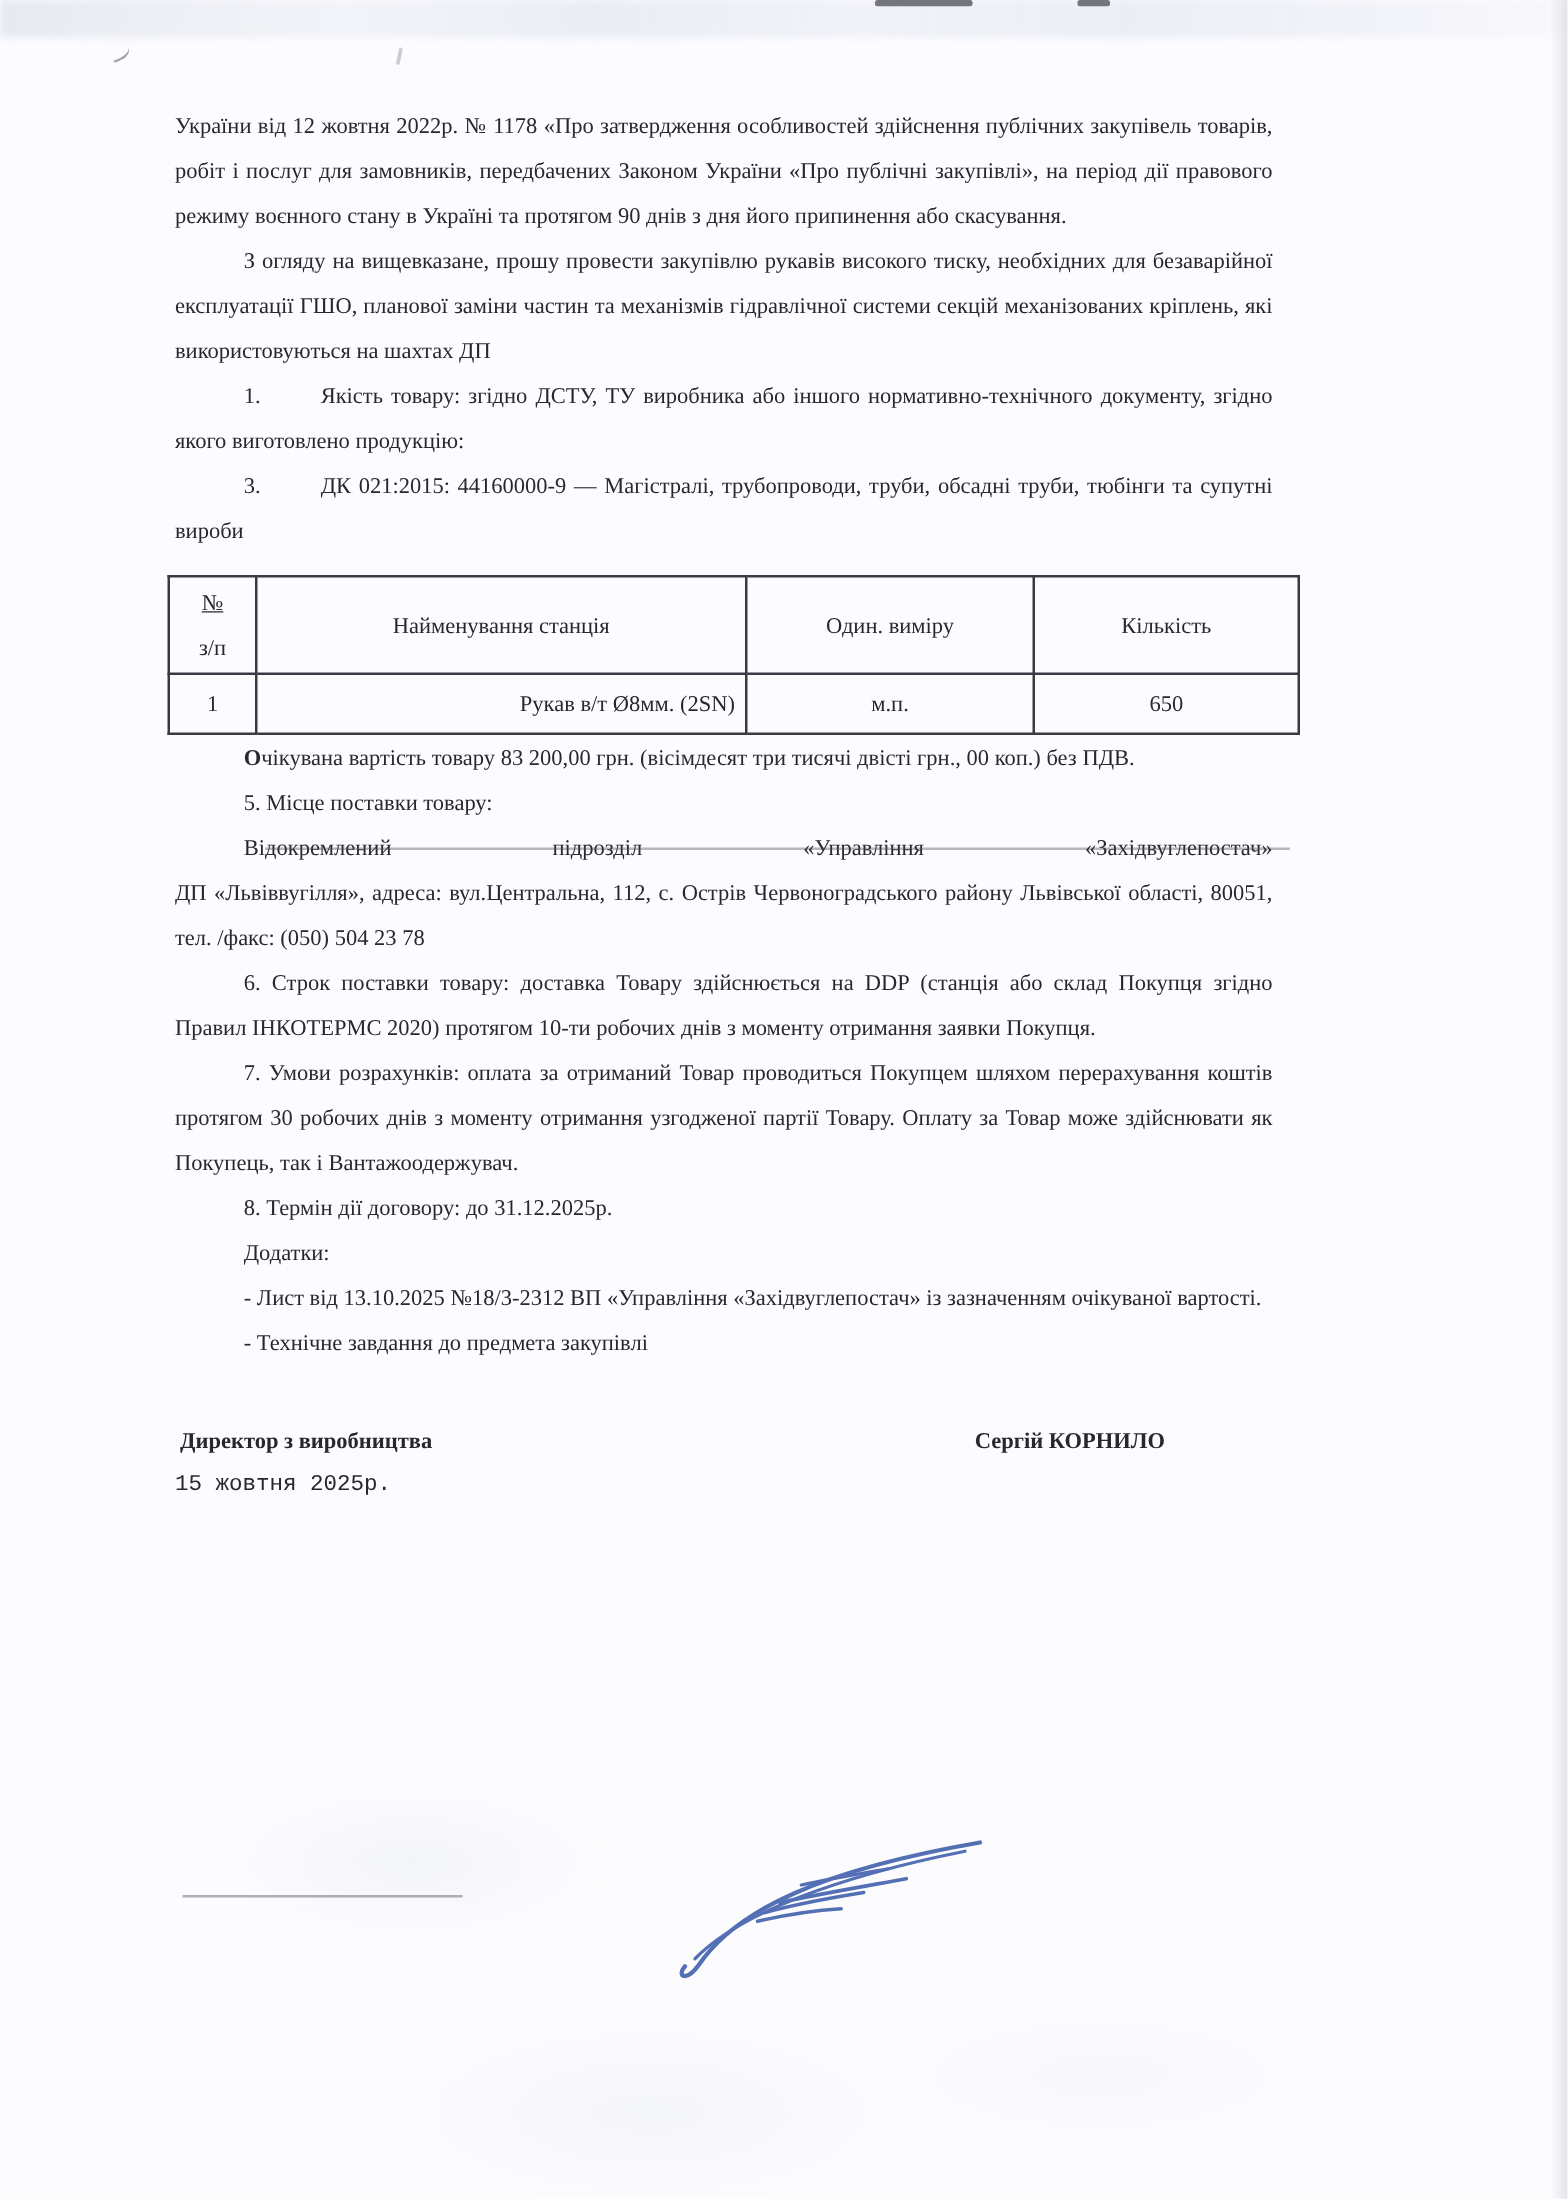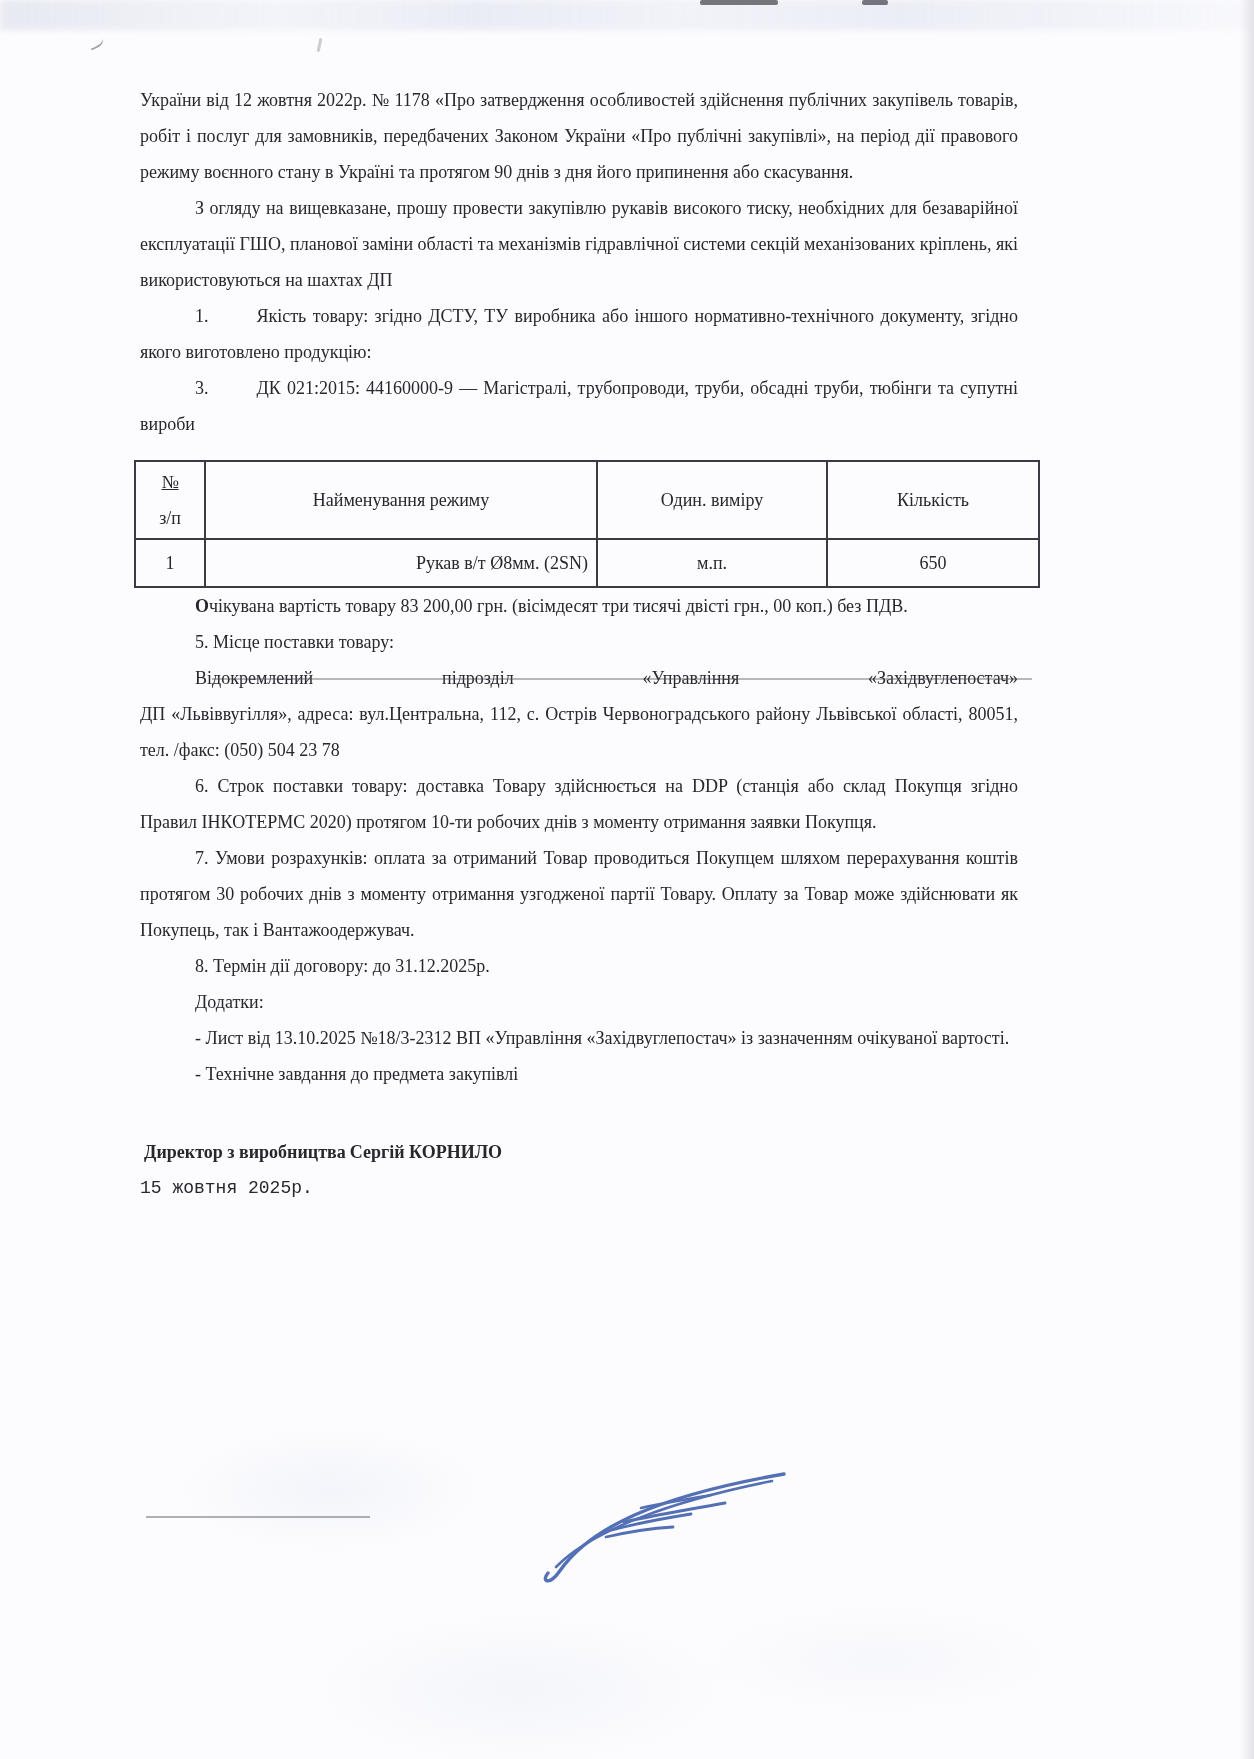--- a/index.html
+++ b/index.html
@@ -65,21 +65,21 @@
   table.goods tbody td { height:46px; }
   td.name-cell { text-align:right; padding-left:14px; }
   .col-num { width:70px; } .col-name { width:392px; }
   .col-unit { width:230px; } .col-qty { width:212px; }
   .no-sign { text-decoration:underline; }
 
   .cost-block { margin-top:58px; }
   .bold { font-weight:bold; }
 
   .sig-row {
-    margin-top:42px; display:flex; 
+    margin-top:42px; display:flex; justify-content:space-between;
     padding-right:86px; font-weight:bold; text-align:left; text-indent:4px;
   }
   .signature-svg { position:absolute; left:520px; top:1460px; }
   .doc-date { margin-top:68px; text-align:left;font-family:Liberation Mono, monospace; }
 
   .bleed-spots {
     position:absolute; inset:0; pointer-events:none;
     background:
       radial-gradient(220px 90px at 330px 1490px, rgba(205,212,232,.18), rgba(0,0,0,0) 70%),
       radial-gradient(300px 110px at 520px 1690px, rgba(205,212,232,.16), rgba(0,0,0,0) 70%),
@@ -96,42 +96,42 @@
   <div class="edge-dash dash-b"></div>
   <div class="right-shadow"></div>
   <div class="corner-squiggle"></div>
   <div class="corner-dot"></div>
   <div class="bleed-spots"></div>
 
   <div class="content">
 
     <p class="para">України від 12 жовтня 2022р. № 1178 «Про затвердження особливостей здійснення публічних закупівель товарів, робіт і послуг для замовників, передбачених Законом України «Про публічні закупівлі», на період дії правового режиму воєнного стану в Україні та протягом 90 днів з дня його припинення або скасування.</p>
 
-    <p class="para ind">З огляду на вищевказане, прошу провести закупівлю рукавів високого тиску, необхідних для безаварійної експлуатації ГШО, планової заміни області та механізмів гідравлічної системи секцій механізованих кріплень, які використовуються на шахтах ДП</p>
+    <p class="para ind">З огляду на вищевказане, прошу провести закупівлю рукавів високого тиску, необхідних для безаварійної експлуатації ГШО, планової заміни частин та механізмів гідравлічної системи секцій механізованих кріплень, які використовуються на шахтах ДП</p>
 
     <p class="para ind"><span>1.</span><span class="num-gap"></span><span>Якість товару: згідно ДСТУ, ТУ виробника або іншого нормативно-технічного документу, згідно якого виготовлено продукцію:</span></p>
 
 
     <p class="para ind"><span>3.</span><span class="num-gap"></span><span>ДК 021:2015: 44160000-9 — Магістралі, трубопроводи, труби, обсадні труби, тюбінги та супутні вироби</span></p>
 
 
     <table class="goods">
       <colgroup>
         <col class="col-num">
           <col class="col-name">
           <col class="col-unit">
           <col class="col-qty">
       </colgroup>
       <thead>
         <tr>
           <th>
             <span class="no-sign">№</span><br>
             <span>з/п</span>
           </th>
-          <th>Найменування режиму</th>
+          <th>Найменування станція</th>
           <th>Один. виміру</th>
           <th>Кількість</th>
         </tr>
       </thead>
       <tbody>
         <tr>
           <td>1</td>
           <td class="name-cell">Рукав в/т Ø8мм. (2SN)</td>
           <td>м.п.</td>
           <td>650</td>

